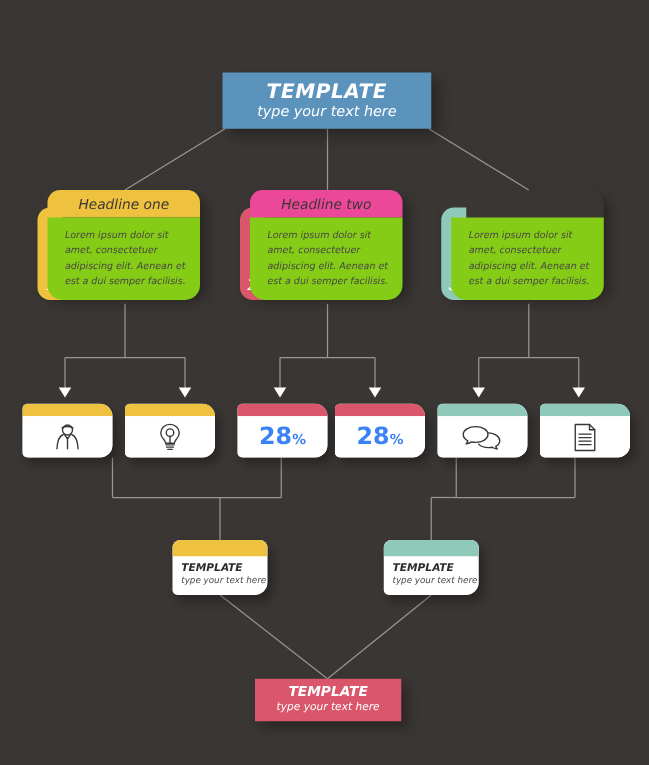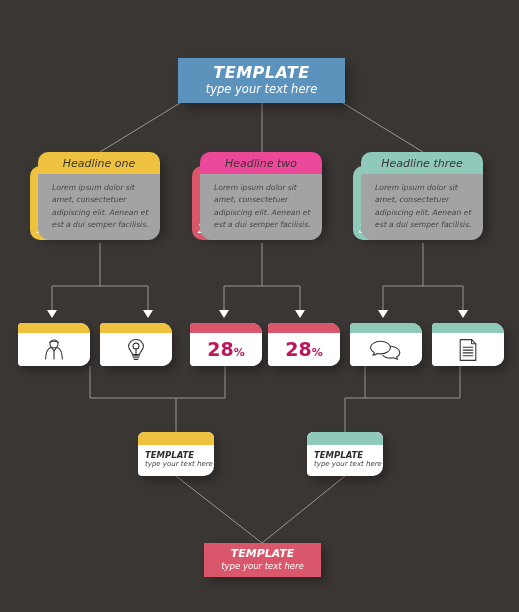--- a/index.html
+++ b/index.html
@@ -52,21 +52,21 @@
     border-radius: 10px 0 0 10px;
     display: flex; align-items: flex-end; justify-content: center;
     padding-bottom: 4px;
   }
   .card-badge i {
     font-family: "DejaVu Serif", serif;
     font-style: italic; font-size: 13px; color: #ffffff;
   }
   .card-body {
     position: absolute; left: 8px; top: 22px; width: 122px; height: 66px;
-    background: #a3a3a3;
+    background: #84cc16;
     border-radius: 0 0 12px 12px;
     padding: 8px 8px 6px 14px;
   }
   .card-body p {
     font-family: "DejaVu Sans", sans-serif;
     font-style: italic; font-size: 7.6px; line-height: 1.62; color: #4a4745;
   }
 
   
   .box {
@@ -77,21 +77,21 @@
     overflow: hidden;
   }
   .box-head { width: 100%; height: 10px; }
   .box-body {
     width: 100%; height: 33px;
     display: flex; align-items: center; justify-content: center;
     background: #ffffff;
   }
   .stat {
     font-family: "DejaVu Sans", sans-serif;
-    font-weight: bold; font-size: 19px; color: #be185d; line-height: 1;
+    font-weight: bold; font-size: 19px; color: #3b82f6; line-height: 1;
   }
   .stat small { font-size: 11px; font-weight: bold; }
 
   
   .mini {
     position: absolute; width: 76px; height: 44px;
     box-shadow: 4px 5px 8px rgba(0,0,0,0.30);
     border-radius: 6px 6px 10px 4px;
     background: #ffffff; overflow: hidden;
   }
@@ -201,23 +201,20 @@
       <span>Headline two</span>
     </div>
     <div class="card-body">
       <p>Lorem ipsum dolor sit amet, consectetuer adipiscing elit. Aenean et est a dui semper facilisis.</p>
     </div>
   </div>
 
   <div class="card" style="left:353px; top:152px;">
     <div class="card-badge" style="background:#8fc9b9;">
       <i>3</i>
-    </div>
-    <div class="card-head" style="background:#8fc9b9;">
-      <span>Headline three</span>
     </div>
     <div class="card-body">
       <p>Lorem ipsum dolor sit amet, consectetuer adipiscing elit. Aenean et est a dui semper facilisis.</p>
     </div>
   </div>
 
   <div class="box" style="left:18px; top:323px;">
     <div class="box-head" style="background:#eec23e;"></div>
     <div class="box-body">
       <svg class="ico" width="26" height="24" viewBox="0 0 26 24">

